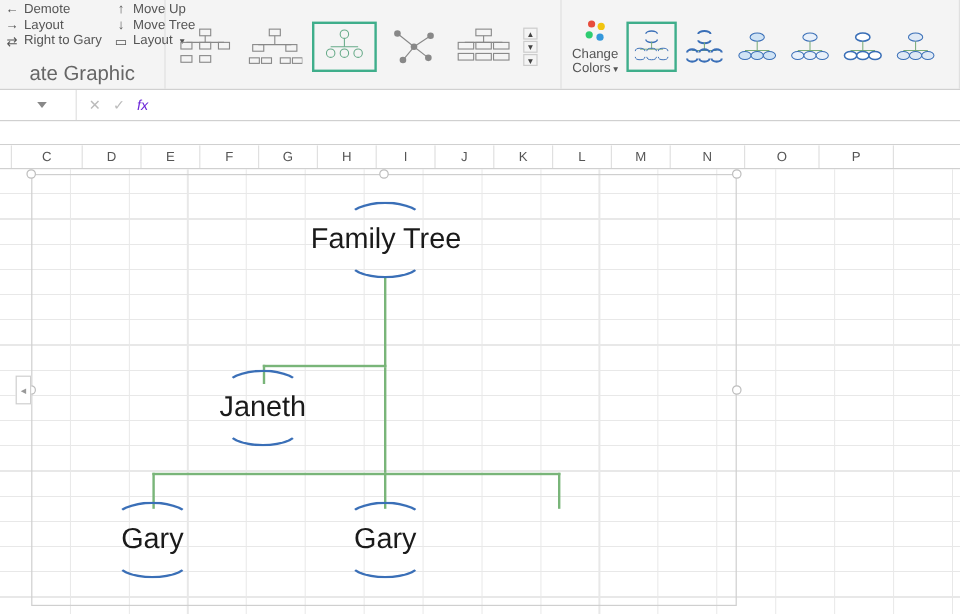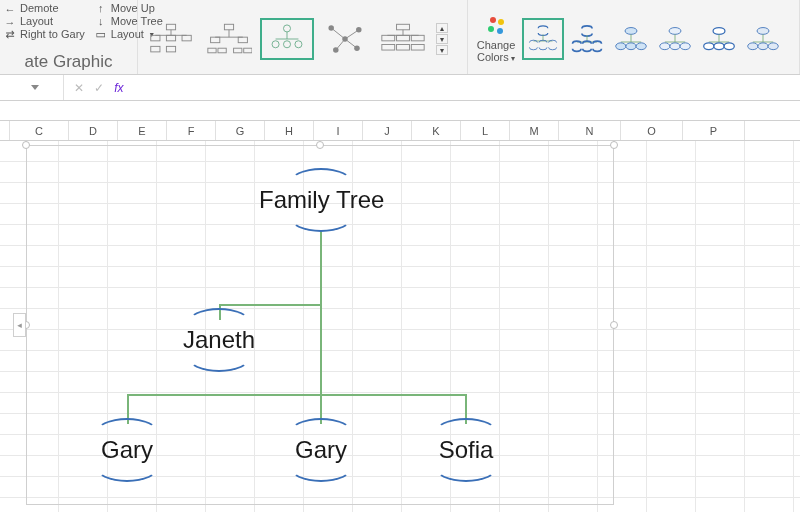--- a/index.html
+++ b/index.html
@@ -332,21 +332,16 @@
         <div class="node-label">Gary</div>
         <div class="arc-bot"></div>
       </div>
 
       <div class="node" style="left:256px; top:290px; width:76px;">
         <div class="arc-top"></div>
         <div class="node-label">Gary</div>
         <div class="arc-bot"></div>
       </div>
 
-      <div class="node" style="left:404px; top:290px; width:70px;">
-        <div class="arc-top"></div>
-        <div class="node-label">Sofia</div>
-        <div class="arc-bot"></div>
-      </div>
     </div>
 
   </div>
 </div>
 
 </body></html>

